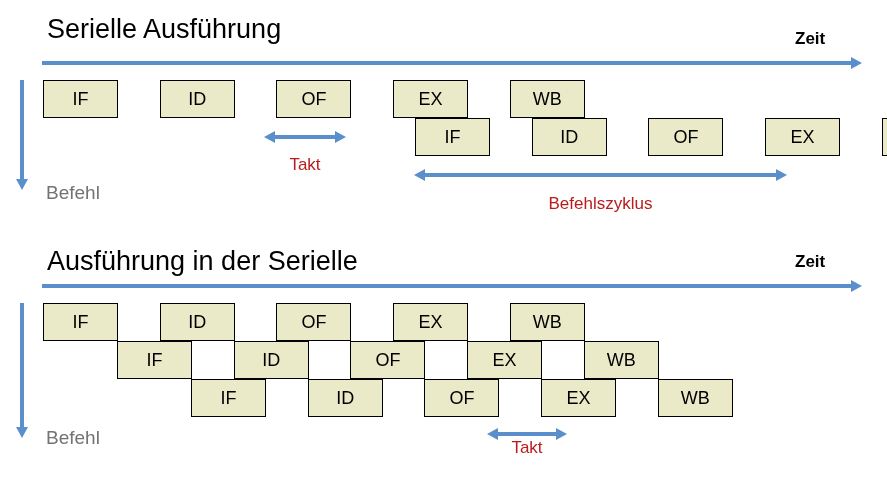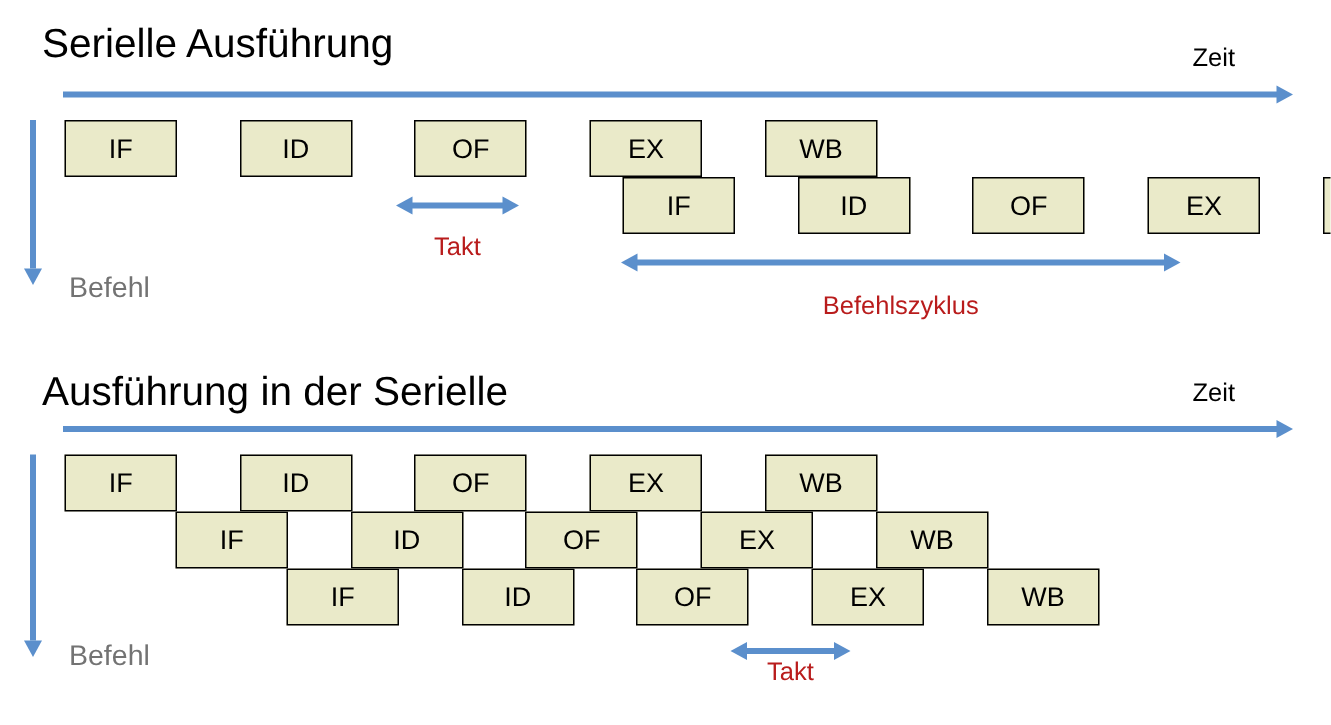--- a/index.html
+++ b/index.html
@@ -24,20 +24,21 @@
   }
 
   .section-title {
     position: absolute;
     font-size: 27px;
     font-weight: 400;
     line-height: 1;
     color: #000000;
     white-space: nowrap;
     letter-spacing: 0px;
+    margin-left: 19px;
   }
 
   
   .time-axis {
     position: absolute;
     height: 12px;
   }
   .time-axis .shaft {
     position: absolute;
     left: 0;
@@ -52,20 +53,21 @@
     height: 0;
     border-top: 6px solid transparent;
     border-bottom: 6px solid transparent;
     border-left: 11px solid #5B8FCC;
   }
   .axis-label {
     position: absolute;
     font-size: 17px;
     color: #000000;
     white-space: nowrap;
+    font-weight: bold;
   }
 
   
   .instr-axis {
     position: absolute;
     width: 12px;
   }
   .instr-axis .vshaft {
     position: absolute;
     left: 4px;

